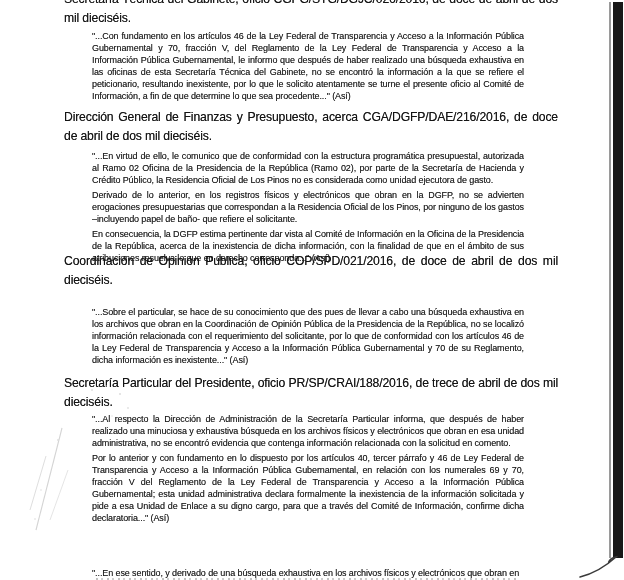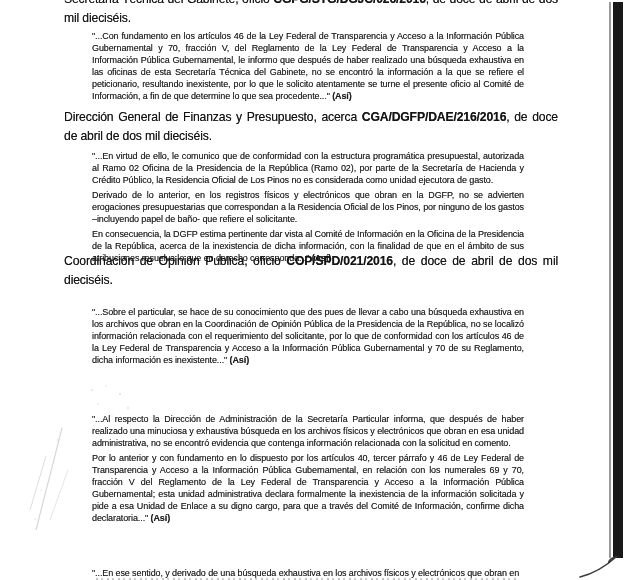--- a/index.html
+++ b/index.html
@@ -18,35 +18,35 @@
     position: absolute;
     left: 64px;
     width: 494px;
     font-size: 12.2px;
     line-height: 19px;
     text-align: justify;
     color: #141414;
     letter-spacing: -0.15px;
     text-shadow: 0 0 0.45px rgba(20,20,20,0.65);
   }
-  .hdr b { font-weight: 700; margin-top: 40px; }
+  .hdr b { font-weight: 400; margin-top: 40px; }
   
   .quote {
     position: absolute;
     left: 92px;
     width: 432px;
     font-size: 9px;
     line-height: 12px;
     text-align: justify;
     color: #1f1f1f;
     letter-spacing: -0.1px;
     text-shadow: 0 0 0.4px rgba(30,30,30,0.6);
   }
   .quote p { margin: 0 0 3px 0; }
-  .quote b.asi { font-weight: 700; white-space: nowrap; }
+  .quote b.asi { font-weight: 400; white-space: nowrap; }
   
   .edge-gray {
     position: absolute; left: 609px; top: 2px;
     width: 2px; height: 556px; background: #9a9a9a;
   }
   .edge-black {
     position: absolute; left: 613px; top: 2px;
     width: 10px; height: 556px; background: #181818;
   }
   
@@ -83,20 +83,23 @@
     <p><span>En consecuencia, la DGFP estima pertinente dar vista al Comité de Información en la Oficina de la Presidencia de la República, acerca de la inexistencia de dicha información, con la finalidad de que en el ámbito de sus atribuciones resuelva lo que en derecho corresponda..."</span> <b class="asi">(Así)</b></p>
   </div>
 
   <div class="hdr" style="top:252px">
     <span>Coordinación de Opinión Publica, oficio </span><b>COP/SPD/021/2016</b><span>, de doce de abril de dos mil dieciséis.</span>
   </div>
   <div class="quote" style="top:306px">
     <p><span>"...Sobre el particular, se hace de su conocimiento que des pues de llevar a cabo una búsqueda exhaustiva en los archivos que obran en la Coordinación de Opinión Pública de la Presidencia de la República, no se localizó información relacionada con el requerimiento del solicitante, por lo que de conformidad con los artículos 46 de la Ley Federal de Transparencia y Acceso a la Información Pública Gubernamental y 70 de su Reglamento, dicha información es inexistente..."</span> <b class="asi">(Así)</b></p>
   </div>
 
+  <div class="hdr" style="top:374px">
+    <span>Secretaría Particular del Presidente, oficio </span><b>PR/SP/CRAI/188/2016</b><span>, de trece de abril de dos mil dieciséis.</span>
+  </div>
   <div class="quote" style="top:413px">
     <p><span>"...Al respecto la Dirección de Administración de la Secretaría Particular informa, que después de haber realizado una minuciosa y exhaustiva búsqueda en los archivos físicos y electrónicos que obran en esa unidad administrativa, no se encontró evidencia que contenga información relacionada con la solicitud en comento.</span></p>
     <p><span>Por lo anterior y con fundamento en lo dispuesto por los artículos 40, tercer párrafo y 46 de Ley Federal de Transparencia y Acceso a la Información Pública Gubernamental, en relación con los numerales 69 y 70, fracción V del Reglamento de la Ley Federal de Transparencia y Acceso a la Información Pública Gubernamental; esta unidad administrativa declara formalmente la inexistencia de la información solicitada y pide a esa Unidad de Enlace a su digno cargo, para que a través del Comité de Información, confirme dicha declaratoria..."</span> <b class="asi">(Así)</b></p>
   </div>
 
   <div class="quote" style="top:567px">
     <p><span>"...En ese sentido, y derivado de una búsqueda exhaustiva en los archivos físicos y electrónicos que obran en</span></p>
   </div>
   <div class="clipped-line-hint"></div>
 

